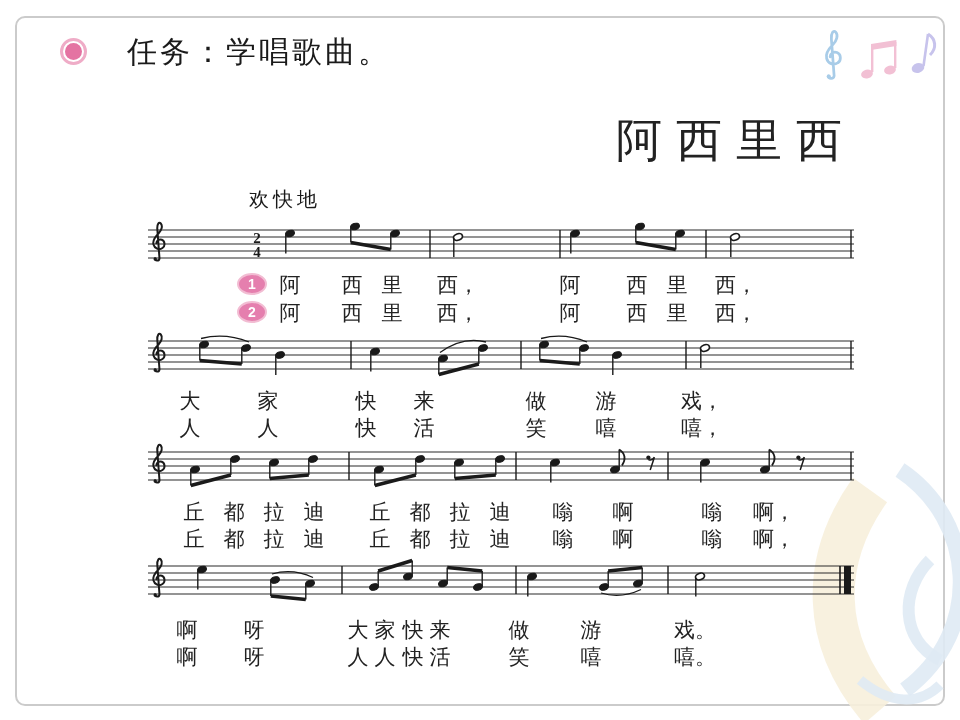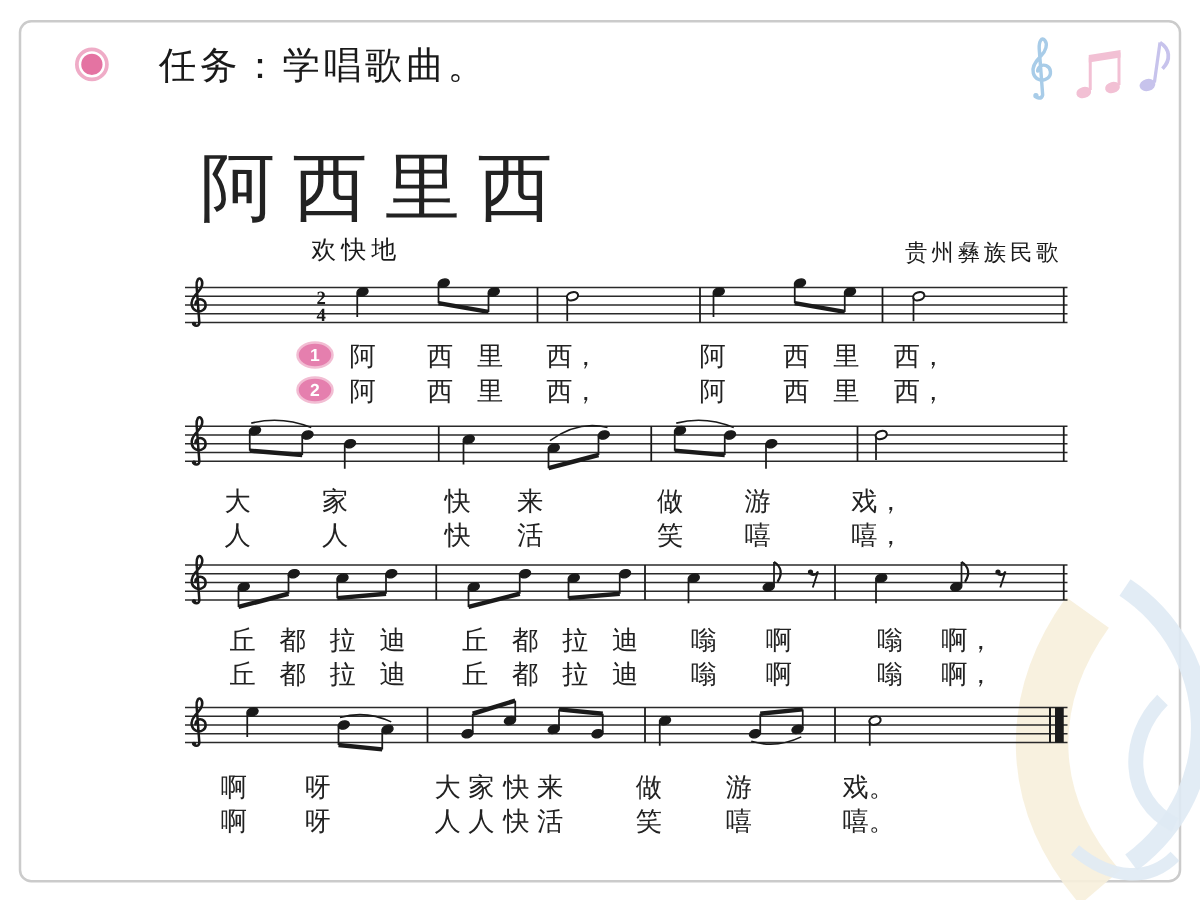--- a/index.html
+++ b/index.html
@@ -8,22 +8,22 @@
   .frame{position:absolute;left:15px;top:16px;width:926px;height:686px;
          border:2px solid #cbcbcb;border-radius:10px;z-index:1;}
   .watermark{position:absolute;left:760px;top:420px;z-index:2;}
   .content{position:absolute;left:0;top:0;width:960px;height:720px;z-index:3;}
   .bullet{position:absolute;left:60px;top:38px;width:21px;height:21px;
           border:3px solid #efacc7;border-radius:50%;}
   .bullet-inner{position:absolute;left:2px;top:2px;width:17px;height:17px;
           background:#e473a2;border-radius:50%;}
   .task{position:absolute;left:127px;top:32px;font-size:30px;letter-spacing:3px;white-space:nowrap;}
   .decor{position:absolute;left:815px;top:8px;}
-  .score-title{position:absolute;left:146px;top:110px;width:710px;text-align:left;
-          font-size:60px;letter-spacing:14px;padding-left:14px;box-sizing:border-box;color:#222;}
+  .score-title{position:absolute;left:146px;top:110px;width:710px;text-align:right;
+          font-size:46px;letter-spacing:14px;padding-left:14px;box-sizing:border-box;color:#222;}
   .tempo{position:absolute;left:249px;top:186px;font-size:20px;letter-spacing:4px;text-align:center;}
   .credit{position:absolute;left:646px;top:190px;width:204px;text-align:right;
           font-size:18px;letter-spacing:3px;}
   .system{position:absolute;left:146px;}
   .syl{position:absolute;transform:translateX(-50%);font-size:21px;color:#222;white-space:nowrap;}
   .badge{position:absolute;width:30px;height:22px;background:#e57fae;border:2px solid #f2bdd3;
          border-radius:50%;color:#fff;font-size:14px;font-weight:bold;
          display:flex;align-items:center;justify-content:center;
          font-family:"Liberation Sans","DejaVu Sans",sans-serif;box-sizing:border-box;}
   .footnote{position:absolute;left:600px;top:676px;width:256px;text-align:right;
@@ -67,21 +67,20 @@
       </g>
       <g>
         <ellipse cx="103" cy="60" rx="6.4" ry="4.8" transform="rotate(-15 103 60)" fill="#c7c3ec"></ellipse>
         <line x1="108.5" y1="58" x2="113" y2="26" stroke-width="2.6" stroke="#c7c3ec"></line>
         <path d="M 113 26 C 121 31 122 40 115 47" fill="none" stroke-width="3" stroke="#c7c3ec"></path>
       </g>
     </svg>
 
     <div class="score-title">阿西里西</div>
     <div class="tempo">欢快地</div>
-    <div class="credit">贵州彝族民歌</div>
 
     <div id="notation" style="position:absolute;left:0;top:0;width:960px;height:720px;">
         <svg width="710" height="52" class="system" style="top: 218px;">
           <line x1="2" y1="12" x2="708" y2="12" stroke="#2a2a2a" stroke-width="1.2"></line>
           <line x1="2" y1="19" x2="708" y2="19" stroke="#2a2a2a" stroke-width="1.2"></line>
           <line x1="2" y1="26" x2="708" y2="26" stroke="#2a2a2a" stroke-width="1.2"></line>
           <line x1="2" y1="33" x2="708" y2="33" stroke="#2a2a2a" stroke-width="1.2"></line>
           <line x1="2" y1="40" x2="708" y2="40" stroke="#2a2a2a" stroke-width="1.2"></line>
           <g transform="translate(3,-1)">
             <path d="M 6 41.5 C 6 44 10 44.5 10.5 41.5 L 8.3 12 C 8 7 10 4.5 11.8 6.5 C 14 9 12.5 13.5 9.5 16.5 C 5.5 20.5 3.5 24 4.5 27.5 C 5.5 31.5 10 33.5 13.5 31 C 16.5 29 16 24 12.8 22.8 C 10 21.8 7.5 23.5 7.3 26.3" fill="none" stroke="#1a1a1a" stroke-width="2" stroke-linecap="round" stroke-linejoin="round"></path>

